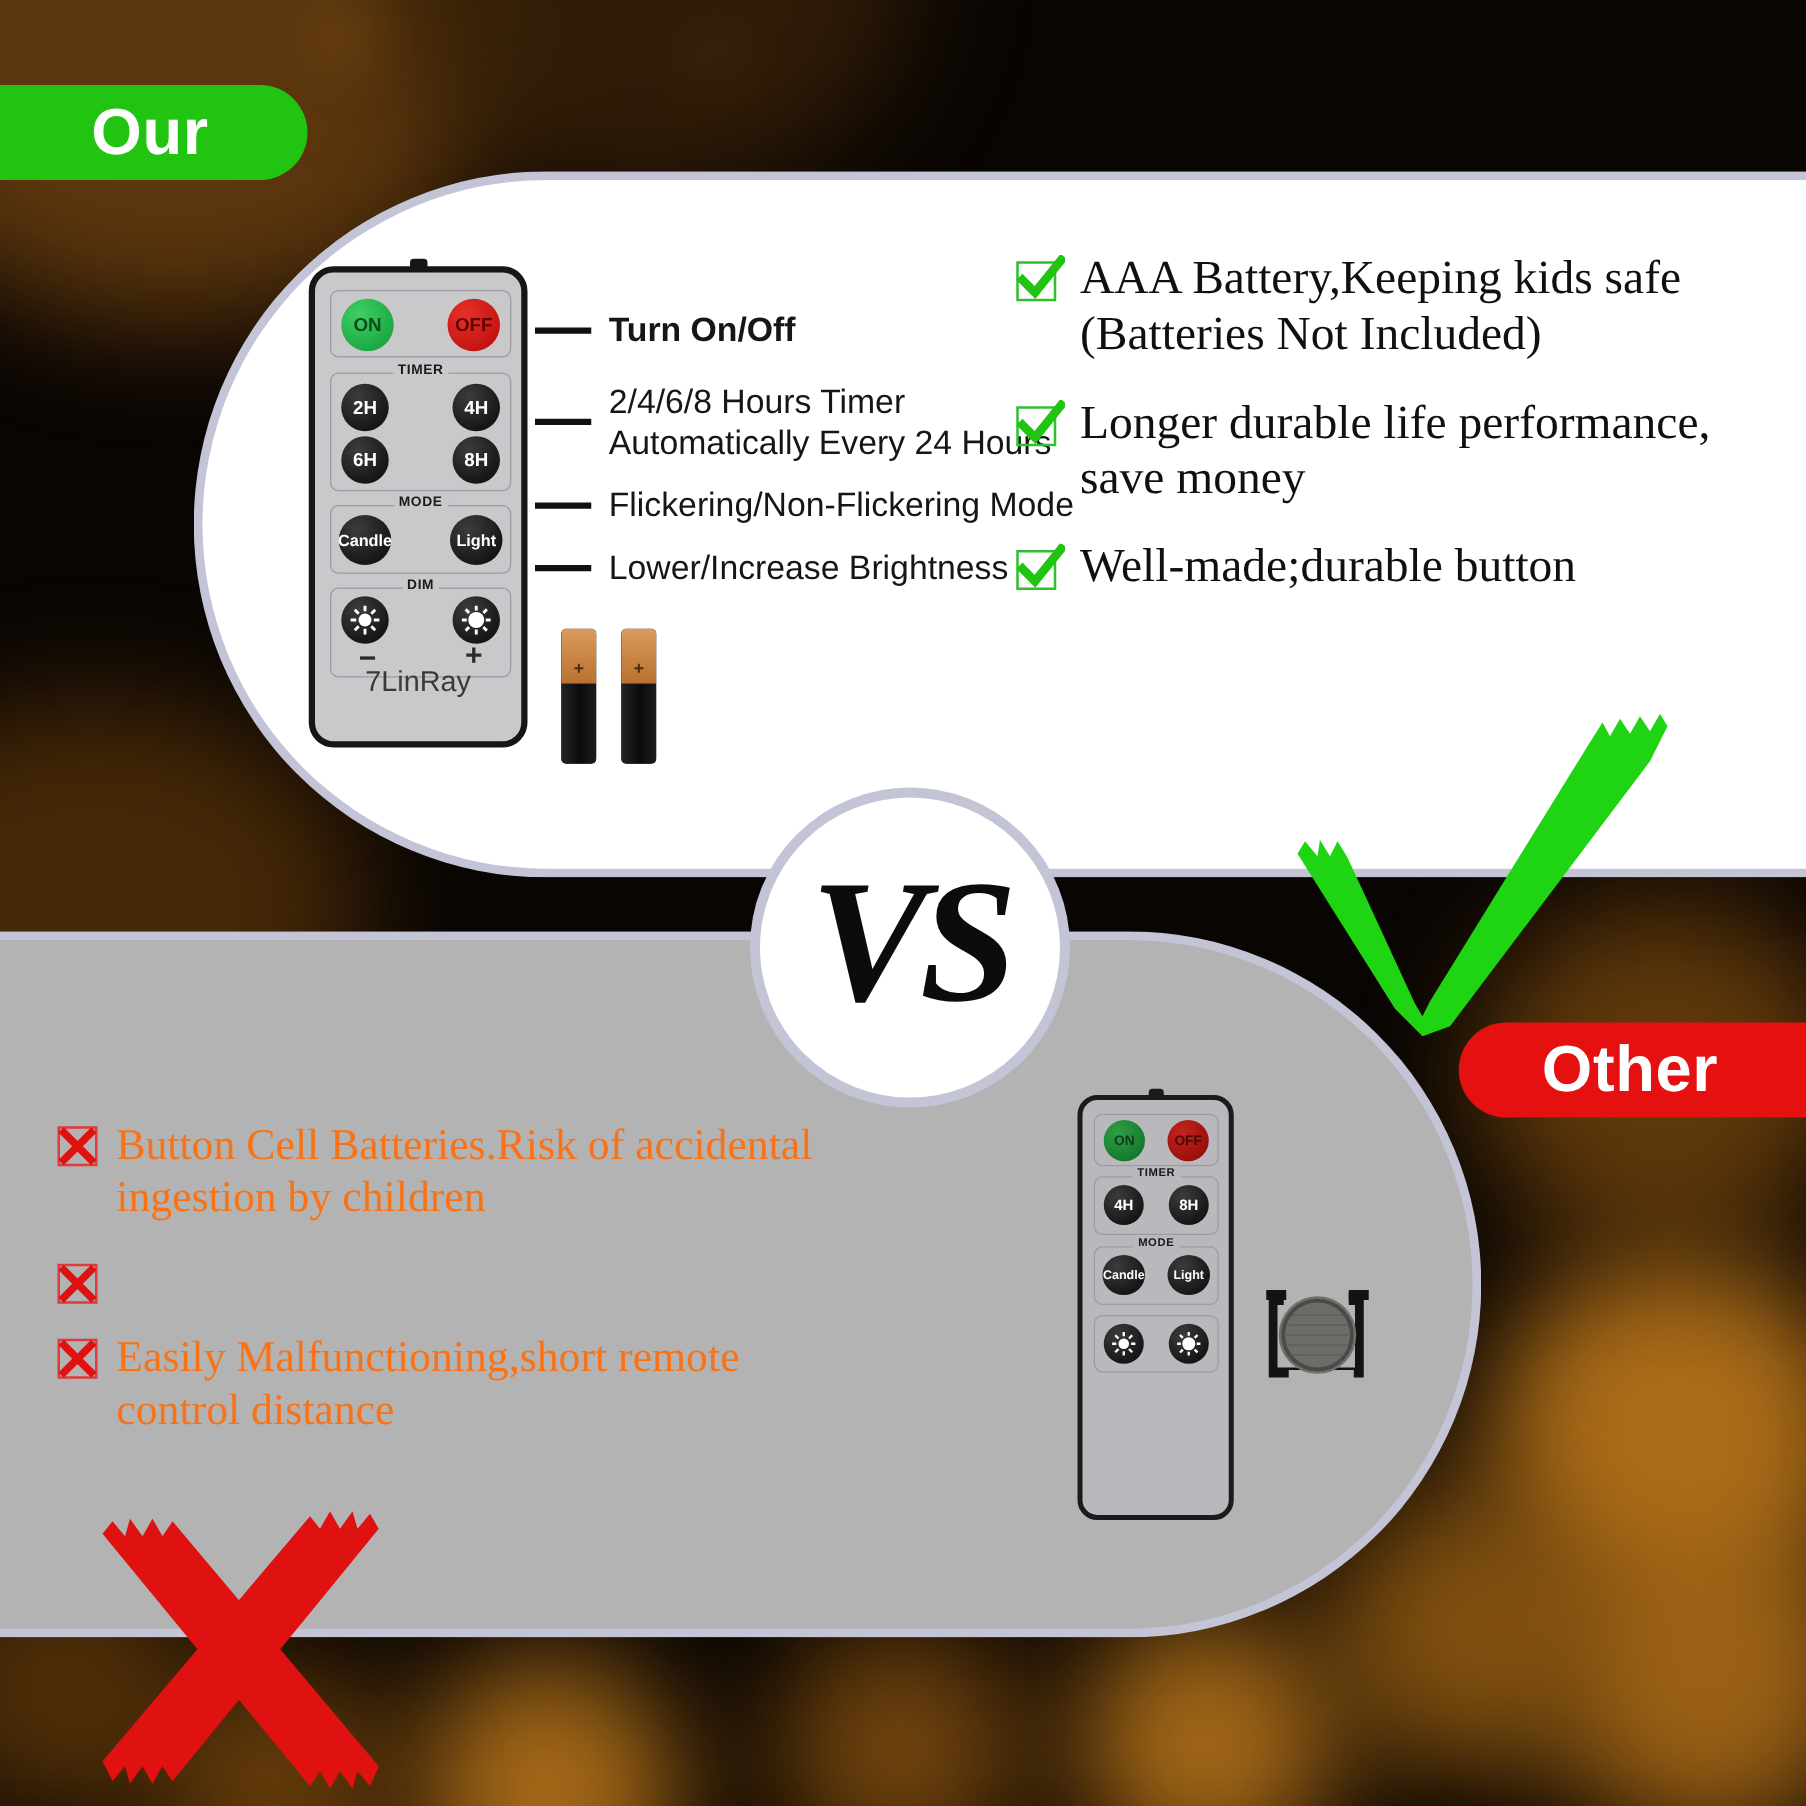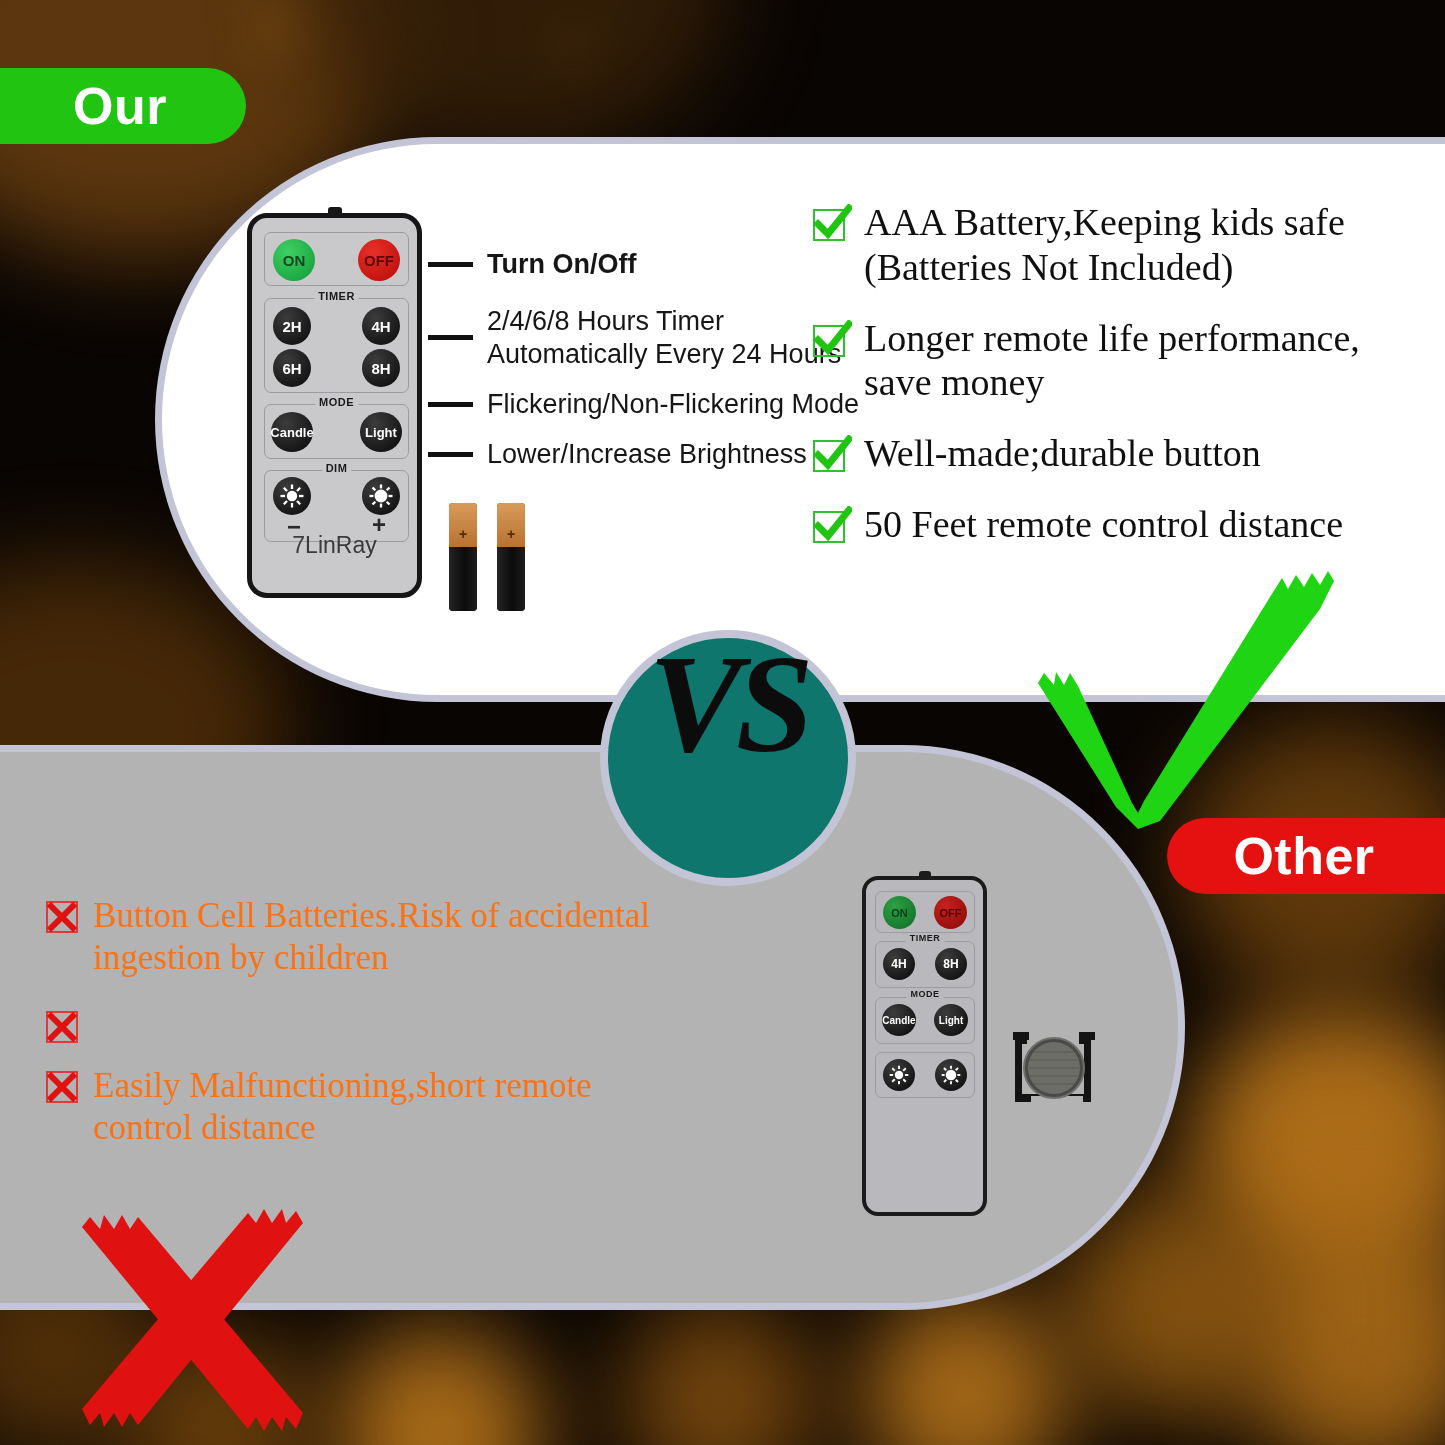--- a/index.html
+++ b/index.html
@@ -37,22 +37,22 @@
     border-radius:40px;font-size:52px;padding-left:40px;box-sizing:border-box;
   }
   .badge-other{
     left:1167px;top:818px;width:330px;height:76px;background:#e51111;
     border-radius:40px;font-size:52px;padding-right:56px;box-sizing:border-box;
   }
 
   
   .vs-circle{
     position:absolute;left:600px;top:630px;width:240px;height:240px;
-    background:#0f766e;border:8px solid #c3c4d6;border-radius:50%;
-    display:flex;align-items:flex-start;justify-content:center;z-index:40;
+    background:#ffffff;border:8px solid #c3c4d6;border-radius:50%;
+    display:flex;align-items:center;justify-content:center;z-index:40;
   }
   .vs-circle span{
     font-family:"Liberation Serif", serif;font-weight:bold;font-size:140px;
     color:#0c0c0c;font-style:italic;line-height:1;letter-spacing:-6px;
     transform:translateY(-4px);
   }
 
   
   .remote{
     position:absolute;background:#c9c9cc;border:5px solid #161616;
@@ -260,36 +260,29 @@
       <path d="M6 20 L16 30 L37 4" fill="none" stroke="#22c412" stroke-width="7" stroke-linecap="square"></path>
     </svg>
     <div class="ftext">AAA Battery,Keeping kids safe
 (Batteries Not Included)</div>
   </div>
   <div class="frow">
     <svg class="chk" viewBox="0 0 40 40">
       <rect x="2" y="6" width="30" height="30" fill="none" stroke="#2ec02e" stroke-width="2"></rect>
       <path d="M6 20 L16 30 L37 4" fill="none" stroke="#22c412" stroke-width="7" stroke-linecap="square"></path>
     </svg>
-    <div class="ftext">Longer remote life performance,
+    <div class="ftext">Longer durable life performance,
 save money</div>
   </div>
   <div class="frow">
     <svg class="chk" viewBox="0 0 40 40">
       <rect x="2" y="6" width="30" height="30" fill="none" stroke="#2ec02e" stroke-width="2"></rect>
       <path d="M6 20 L16 30 L37 4" fill="none" stroke="#22c412" stroke-width="7" stroke-linecap="square"></path>
     </svg>
     <div class="ftext">Well-made;durable button</div>
-  </div>
-  <div class="frow">
-    <svg class="chk" viewBox="0 0 40 40">
-      <rect x="2" y="6" width="30" height="30" fill="none" stroke="#2ec02e" stroke-width="2"></rect>
-      <path d="M6 20 L16 30 L37 4" fill="none" stroke="#22c412" stroke-width="7" stroke-linecap="square"></path>
-    </svg>
-    <div class="ftext">50 Feet remote control distance</div>
   </div>
 </div>
 
 <div class="panel-other"></div>
 
 <div class="clist">
   <div class="crow">
     <svg class="xbox" viewBox="0 0 34 34">
       <rect x="2" y="2" width="30" height="30" fill="none" stroke="#e03a3a" stroke-width="2"></rect>
       <path d="M6 6 L28 28 M28 6 L6 28" stroke="#e01111" stroke-width="6" stroke-linecap="square"></path>

